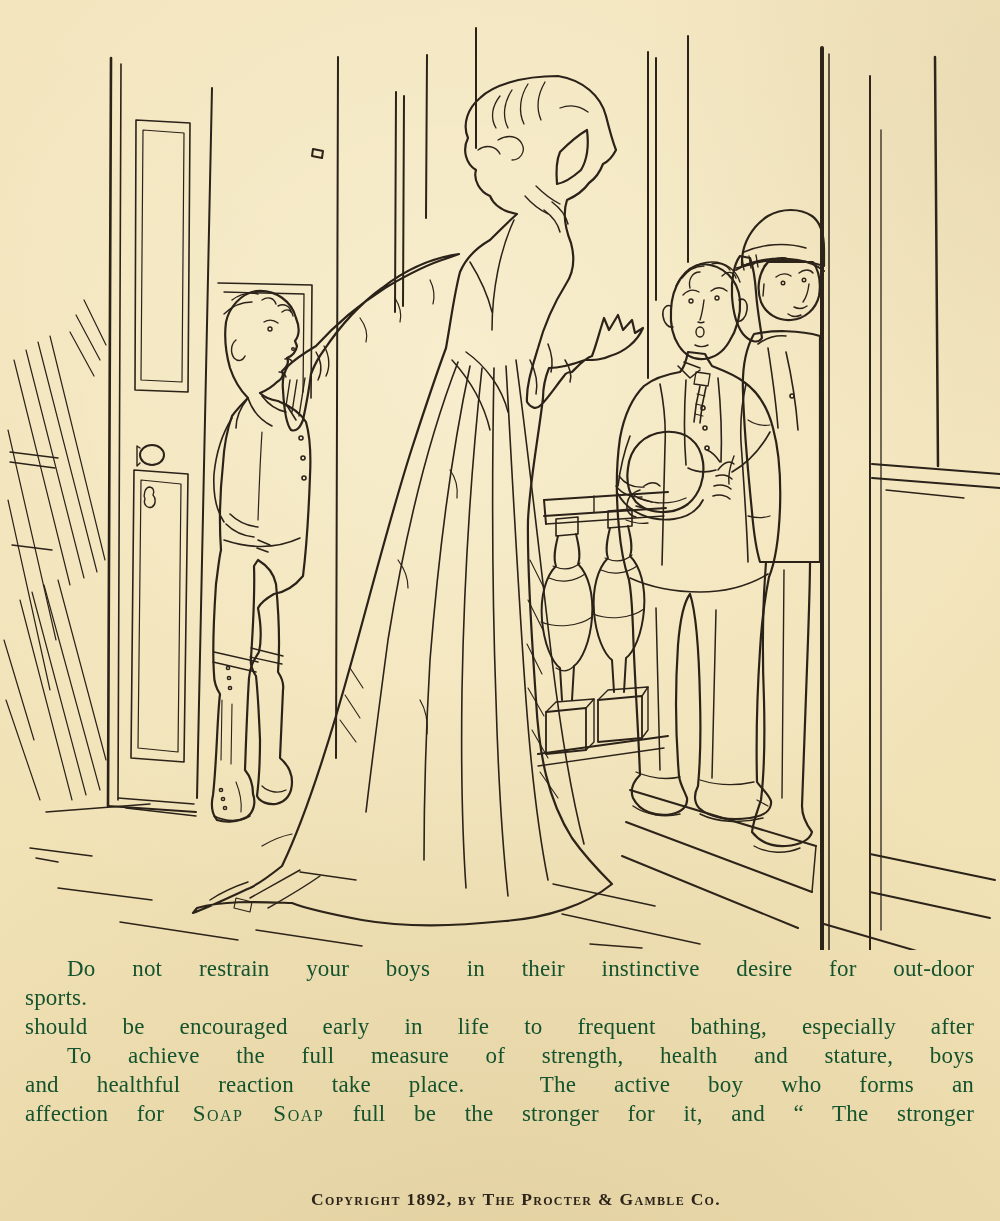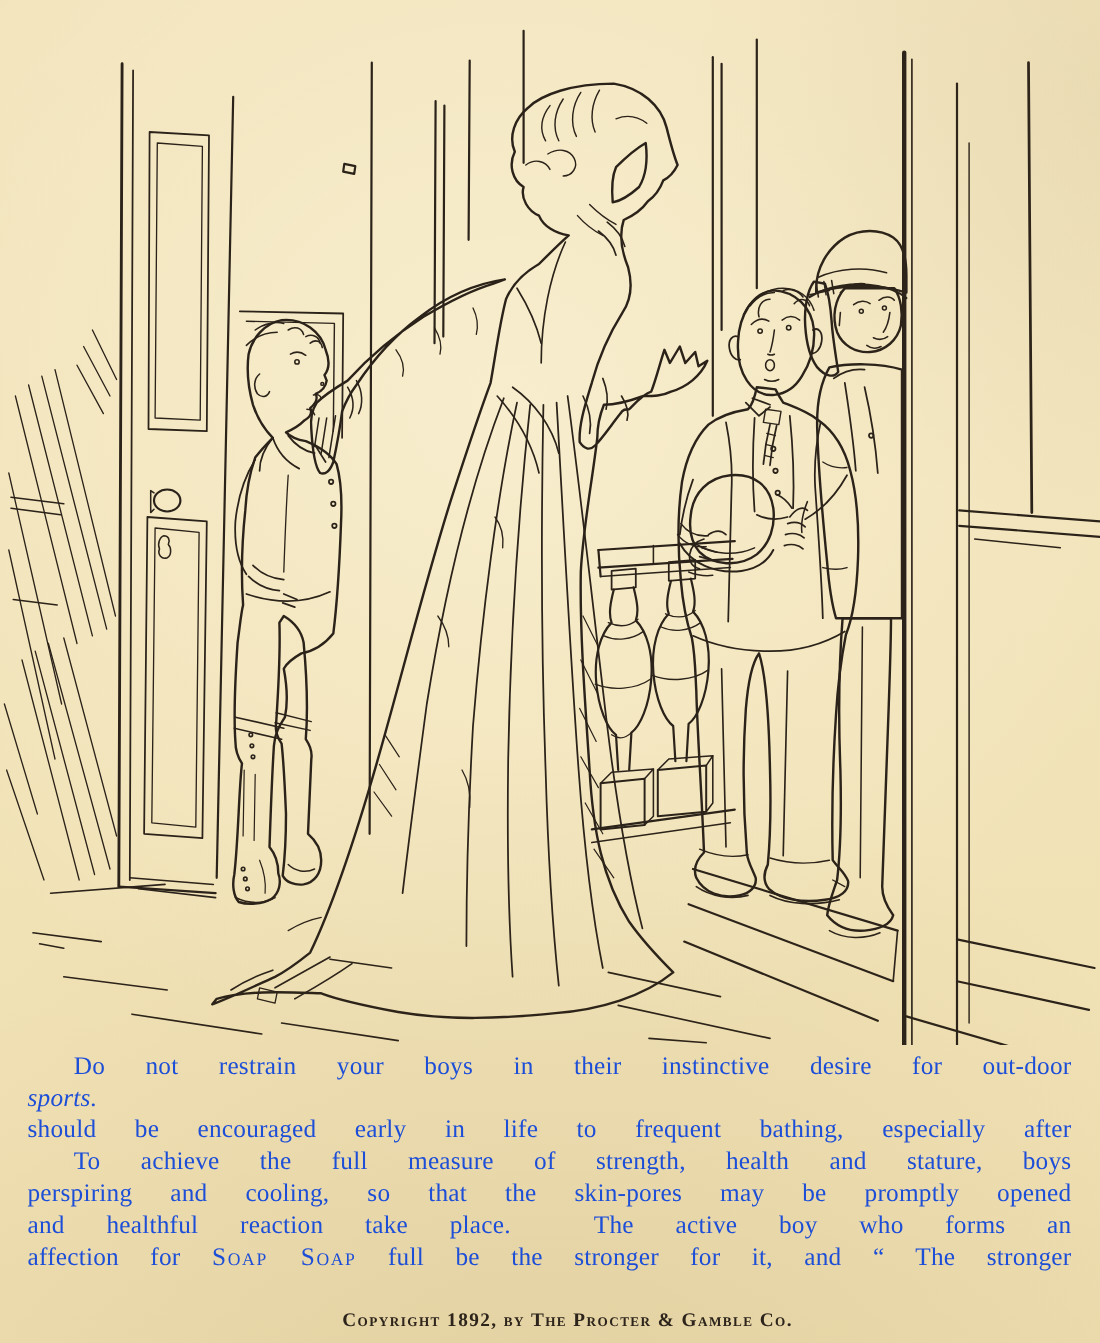--- a/index.html
+++ b/index.html
@@ -15,24 +15,24 @@
   }
   .illus { position: absolute; top: 0; left: 0; }
   .ink path, .ink line, .ink ellipse, .ink circle {
     stroke: #2b2219; fill: none; stroke-linecap: round; stroke-linejoin: round;
   }
   .fig { fill: #f1e2b7; stroke: #2b2219; }
   .solid { fill: #2b2219; stroke: none; }
   .caption {
     position: absolute; left: 25px; width: 949px; top: 954px;
     font-size: 23px; line-height: 29px; letter-spacing: 0.2px;
-    word-spacing: 5px; color: #1d4ed8;
+    word-spacing: 5px; color: #14532d;
   }
   .jline { text-align: justify; text-align-last: justify; }
-  .plain { text-align: left; text-align-last: left; font-style: italic; }
+  .plain { text-align: left; text-align-last: left; }
   .indent1 { text-indent: 42px; }
   .brand { font-variant: small-caps; letter-spacing: 1.5px; }
   .copyright {
     position: absolute; left: 16px; width: 1000px; top: 1189px;
     text-align: center; font-variant: small-caps;
     font-size: 17.5px; letter-spacing: 1.3px; font-weight: 600; color: #2d241b;
   }
   .vignette {
     position: absolute; inset: 0; pointer-events: none;
     background:
@@ -431,18 +431,17 @@
   </g>
 </svg>
 
 <div class="vignette"></div>
 
 <div class="caption">
   <div class="jline indent1">Do not restrain your boys in their instinctive desire for out-door</div>
   <div class="plain">sports.</div>
   <div class="jline">should be encouraged early in life to frequent bathing, especially after</div>
   <div class="jline indent1">To achieve the full measure of strength, health and stature, boys</div>
-  <div class="jline">perspiring and cooling, so that the skin-pores may be promptly opened</div>
   <div class="jline">and healthful reaction take place.&nbsp; The active boy who forms an</div>
   <div class="jline"><span>affection for </span><span class="brand">Soap Soap</span><span> full be the stronger for it, and “ The stronger</span></div>
 </div>
 
 <div class="copyright">Copyright 1892, by The Procter &amp; Gamble Co.</div>
 
 </body></html>

